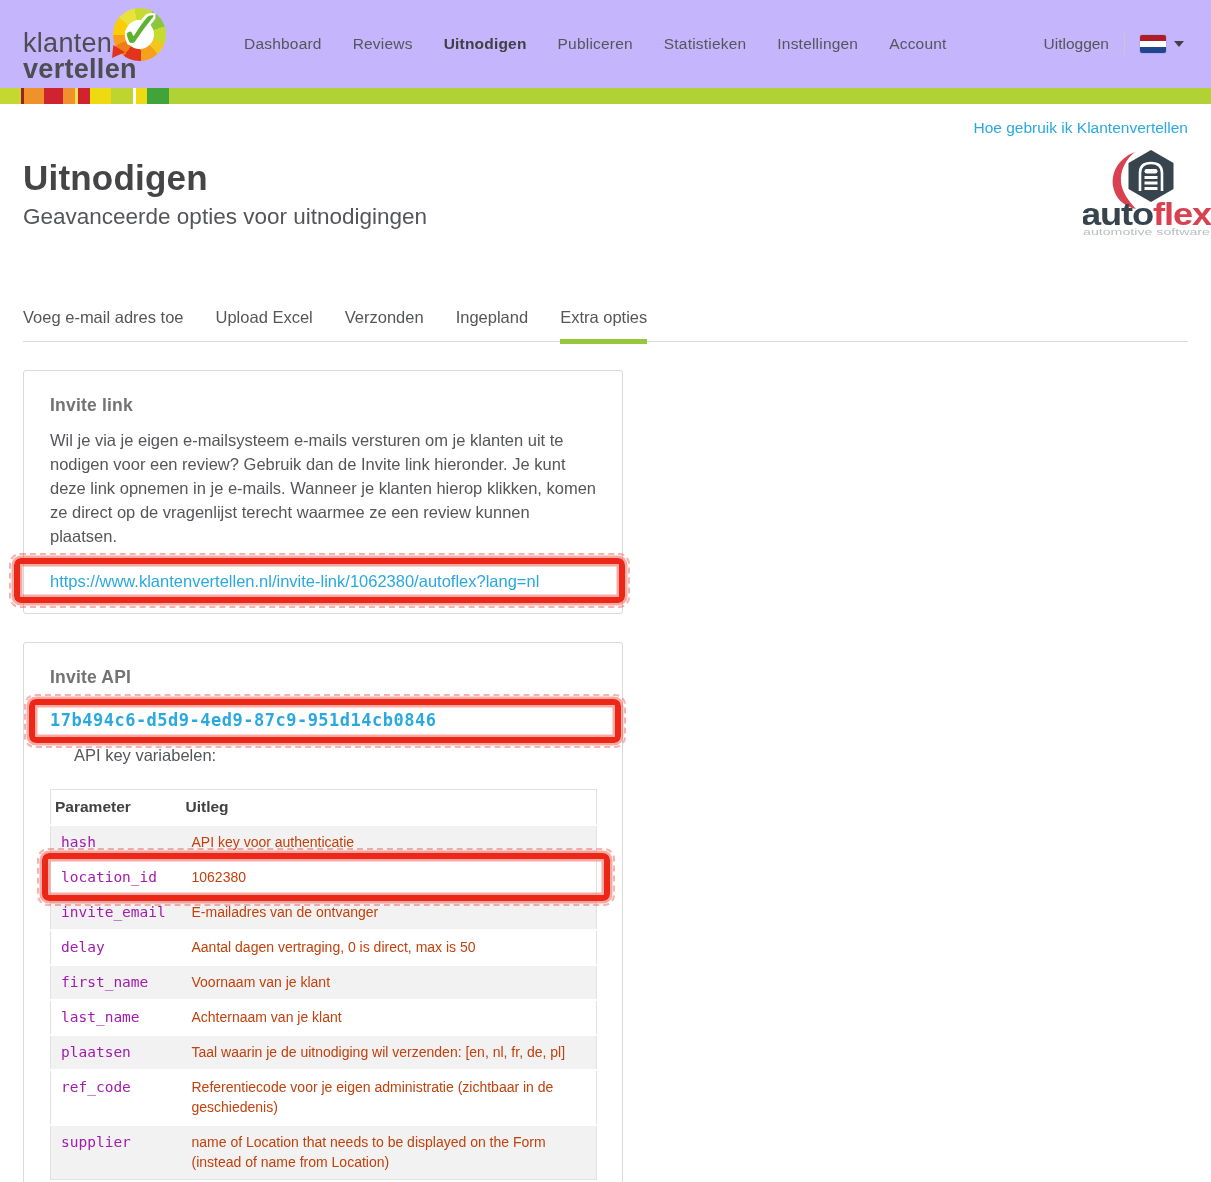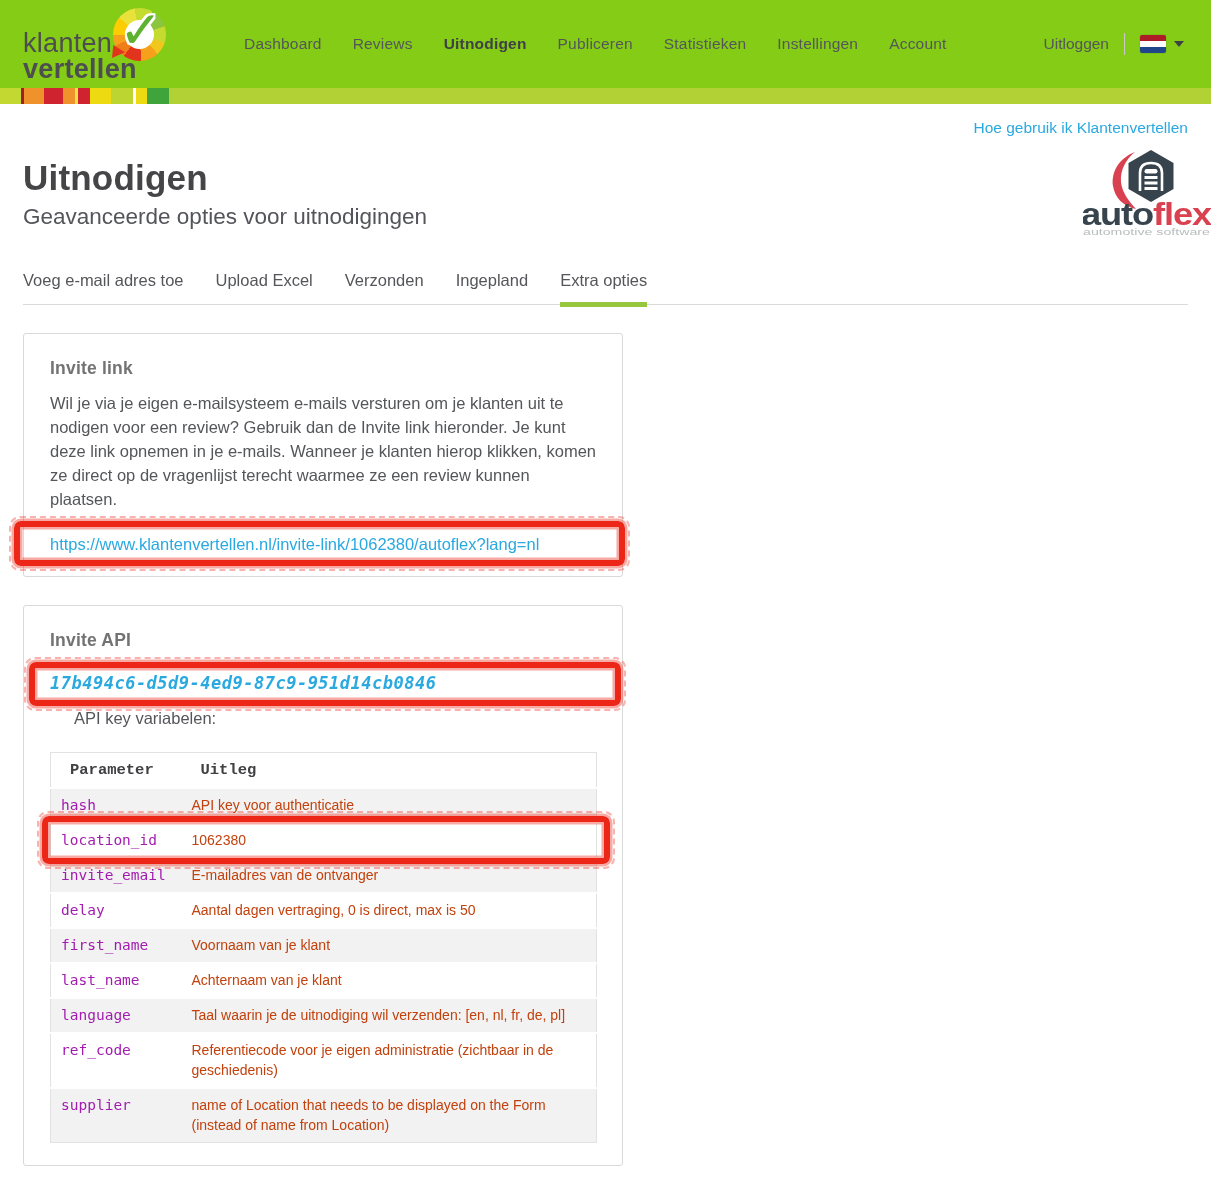--- a/index.html
+++ b/index.html
@@ -4,21 +4,21 @@
 <style>
   * { margin:0; padding:0; box-sizing:border-box; }
   html,body { background:#fff; }
   body {
     width:1211px; height:1182px; overflow:hidden; position:relative;
     font-family:"Liberation Sans","DejaVu Sans",sans-serif;
     color:#55565a;
   }
 
   
-  header { height:88px; display:flex; align-items:center; position:relative; background:#84cc16; }
+  header { height:88px; display:flex; align-items:center; position:relative; background:#c4b5fd; }
   .logo { position:relative; width:180px; height:88px; flex:0 0 auto; cursor:pointer; }
   .logo-text { position:absolute; left:23px; top:30px; line-height:26px; font-size:27px; color:#4d4e50; letter-spacing:.3px; }
   .logo-text .l1 { display:block; font-weight:400; }
   .logo-text .l2 { display:block; font-weight:700; }
   .kv-badge { position:absolute; left:113px; top:8px; width:53px; height:53px; border-radius:50%;
     background:conic-gradient(from -90deg,
       #fccd00 0 11%, #e8e23a 11% 22%, #c6db2f 22% 33%, #8cc63f 33% 45%,
       #c6db2f 45% 55%, #f2c71d 55% 63%, #f6a01b 63% 74%, #e2341d 74% 85%,
       #ef7d1a 85% 93%, #f6a01b 93% 100%);
   }
@@ -47,46 +47,46 @@
   
   .content { position:relative; padding:0 23px; }
   .help-row { text-align:right; padding:15px 0 0 0; }
   .help-link { font-size:15.5px; color:#2aa9e0; text-decoration:none; cursor:pointer; }
   h1 { margin-top:22px; font-size:35px; line-height:38px; font-weight:700; color:#454548; letter-spacing:.2px; }
   .subtitle { margin-top:7px; font-size:22.5px; line-height:26px; font-weight:300; color:#54555a; }
 
   .autoflex { position:absolute; top:46px; right:0; width:128px; height:86px; }
 
   
-  .tabs { margin-top:41px; border-bottom:1px solid #dadada; display:flex; }
+  .tabs { margin-top:78px; border-bottom:1px solid #dadada; display:flex; }
   .tab { font-size:16.5px; color:#55565a; margin-right:32px; padding-bottom:12px; cursor:pointer; border-bottom:5px solid transparent; margin-bottom:-3px; }
   .tab.active { border-bottom-color:#96c73d; }
 
   
   .card { width:600px; border:1px solid #d9d9d9; border-radius:3px; margin-top:28px; padding:24px 26px 22px 26px; position:relative; background:#fff; }
   .card h2 { font-size:17.5px; font-weight:700; color:#737373; letter-spacing:.2px; }
   .card p { margin-top:12px; font-size:16.5px; line-height:24px; color:#55565a; }
 
   .annotated { position:relative; }
   .url-wrap { margin-top:24px; }
   .invite-url { font-size:16.5px; color:#2aa9e0; text-decoration:none; cursor:pointer; }
   .key-wrap { margin-top:22px; }
-  .api-key { font-family:"DejaVu Sans Mono","Liberation Mono",monospace; font-size:17px; font-weight:700; color:#2aa9e0; letter-spacing:.5px; cursor:pointer;font-style:italic; }
+  .api-key { font-family:"DejaVu Sans Mono","Liberation Mono",monospace; font-size:17px; font-weight:700; color:#2aa9e0; letter-spacing:.5px; cursor:pointer; }
   .var-label { margin-top:16px; font-size:16.5px; color:#55565a;margin-left:24px; }
 
   .red-box { position:absolute; border:6px solid #ec2718; border-radius:7px; pointer-events:none; z-index:6;
     box-shadow:0 0 0 2.5px rgba(236,39,24,.40), inset 0 0 0 2.5px rgba(236,39,24,.40); }
   .red-box::after { content:""; position:absolute; inset:-11px; border:2px dashed rgba(236,39,24,.35); border-radius:11px; }
   .red-box-url { left:-36px; right:-29px; top:-14px; bottom:-12px; }
   .red-box-key { left:-21px; right:-25px; top:-11px; bottom:-13px; }
   .red-box-row { left:-9px; top:-8px; width:568px; height:48px; }
 
   
   .param-table { margin-top:24px; width:547px; border-collapse:collapse; border:1px solid #e2e2e2; table-layout:fixed; }
-  .param-table th { text-align:left; font-size:15.5px; font-weight:700; color:#414144; padding:8px 19px; background:#fff;font-family:Liberation Mono, monospace; }
+  .param-table th { text-align:left; font-size:15.5px; font-weight:700; color:#414144; padding:8px 4px; background:#fff; }
   .param-table th:first-child, .param-table td:first-child { width:131px; }
   .param-table tbody tr:nth-child(odd) { background:#f2f2f2; }
   .param-table td { vertical-align:top; padding:6px 10px 7px 10px; border-top:2px solid #fff; }
   .param-table td.param { font-family:"DejaVu Sans Mono","Liberation Mono",monospace; font-size:14.5px; color:#a21caf; padding-top:8px; position:relative; overflow:visible; }
   .param-table td.uitleg { font-size:14px; line-height:20px; color:#c2410c; }
 
   
   .af-word { font-family:"Liberation Sans","DejaVu Sans",sans-serif; font-weight:700; }
   .af-tag  { font-family:"Liberation Sans","DejaVu Sans",sans-serif; }
 </style>
@@ -216,21 +216,21 @@
           </tr>
           <tr>
             <td class="param">first_name</td>
             <td class="uitleg">Voornaam van je klant</td>
           </tr>
           <tr>
             <td class="param">last_name</td>
             <td class="uitleg">Achternaam van je klant</td>
           </tr>
           <tr>
-            <td class="param">language</td>
+            <td class="param">plaatsen</td>
             <td class="uitleg">Taal waarin je de uitnodiging wil verzenden: [en, nl, fr, de, pl]</td>
           </tr>
           <tr>
             <td class="param">ref_code</td>
             <td class="uitleg">Referentiecode voor je eigen administratie (zichtbaar in de geschiedenis)</td>
           </tr>
           <tr>
             <td class="param">supplier</td>
             <td class="uitleg">name of Location that needs to be displayed on the Form (instead of name from Location)</td>
           </tr>

